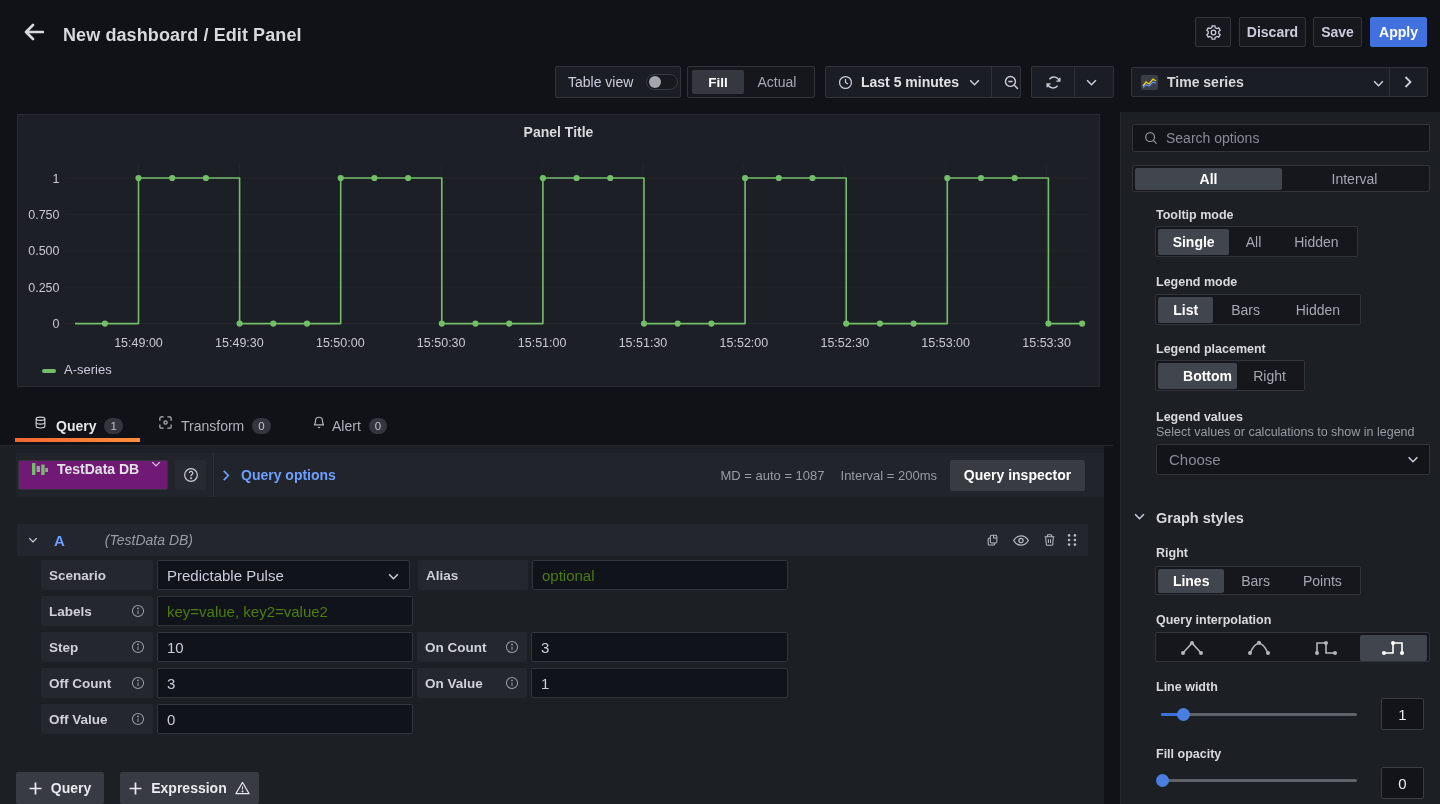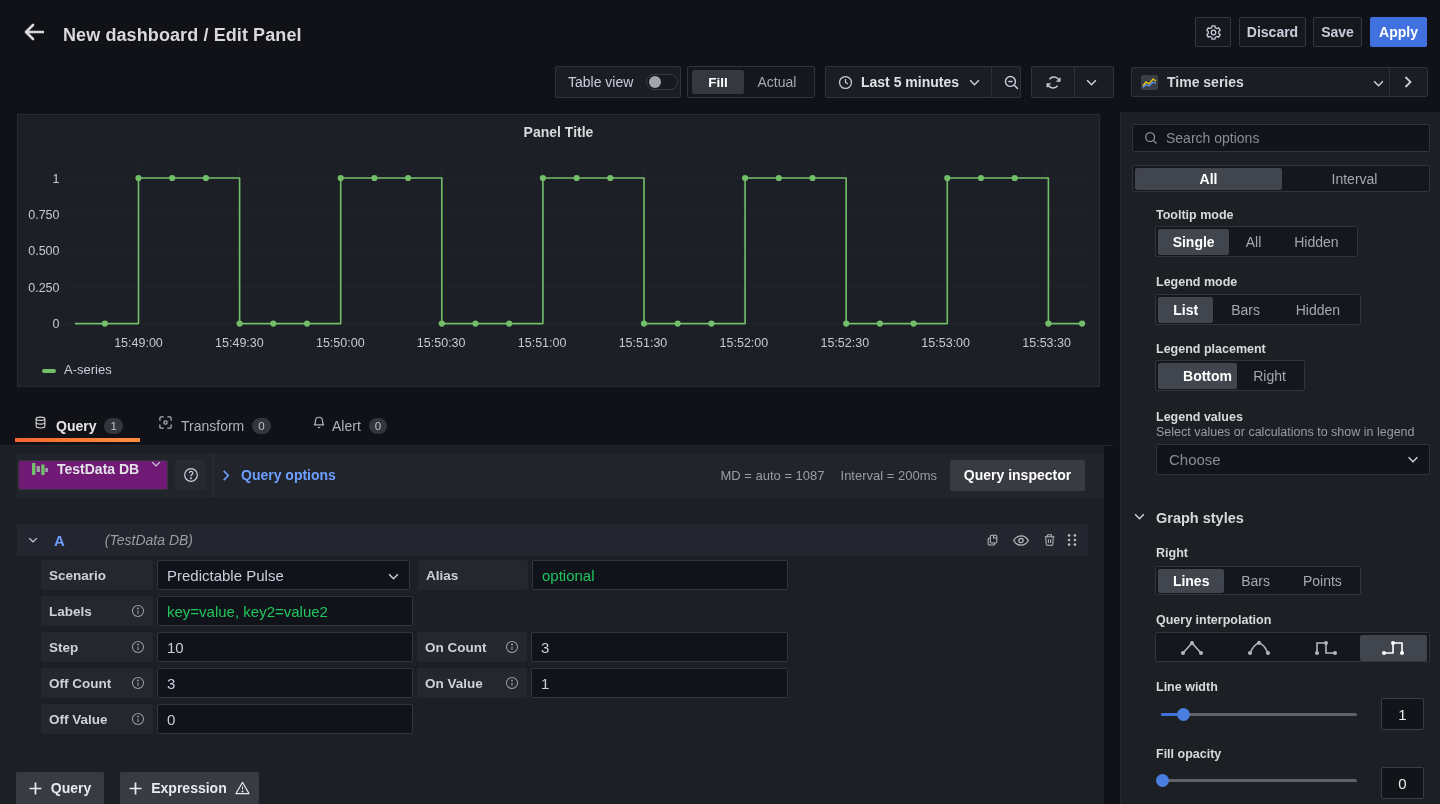--- a/index.html
+++ b/index.html
@@ -17,21 +17,21 @@
 #ptitle { left:0; top:9px; width:100%; text-align:center; font-size:14px; font-weight:700; color:#d8d9dd; }
 
 #tabbar { left:0; top:410px; width:1113px; height:36px; border-bottom:1px solid #25272e; }
 .tab { position:absolute; top:2px; display:flex; align-items:center; font-size:14px; color:#ccccdc; }
 .badge { display:inline-block; background:#34363d; color:#bfc0c9; border-radius:8px; font-size:11.5px; padding:0 6px; height:16px; line-height:16px; margin-left:8px; font-weight:400; }
 
 #qbar { left:16px; top:453px; width:1088px; height:44px; background:#21242b; display:flex; align-items:center; padding-right:19px; }
 #qhead { left:17px; top:524px; width:1071px; height:32px; background:#23262e; display:flex; align-items:center; }
 .flabel { position:absolute; height:30px; background:#24272e; border-radius:2px; display:flex; align-items:center; padding-left:8px; font-size:13.5px; font-weight:700; color:#d0d1d8; }
 .finput { position:absolute; height:30px; background:#101319; border:1px solid #33353c; border-radius:2px; display:flex; align-items:center; padding-left:9px; font-size:15px; color:#ccccdc; }
-.ph { color:#22c55e; }
+.ph { color:#4d7c0f; }
 .ibtn { position:absolute; height:32px; background:#383b42; border-radius:2px; color:#e9eaee; font-size:14px; font-weight:700; display:flex; align-items:center; justify-content:center; }
 
 #side { left:1120px; top:112px; width:320px; height:692px; background:#1c1f24; border-left:1px solid #26282e; }
 .slabel { position:absolute; font-size:13px; font-weight:700; color:#d8d9dd; }
 .radio { position:absolute; background:#15171d; border:1px solid #32343b; border-radius:2px; display:flex; padding:2px; }
 .ritem { height:26px; display:flex; align-items:center; justify-content:center; font-size:14px; color:#a5a8b0; border-radius:2px; }
 .ritem.sel { background:#41454e; color:#fff; font-weight:700; }
 .inpbox { position:absolute; background:#12141a; border:1px solid #32343b; border-radius:2px; }
 svg { display:block; }
 </style>

